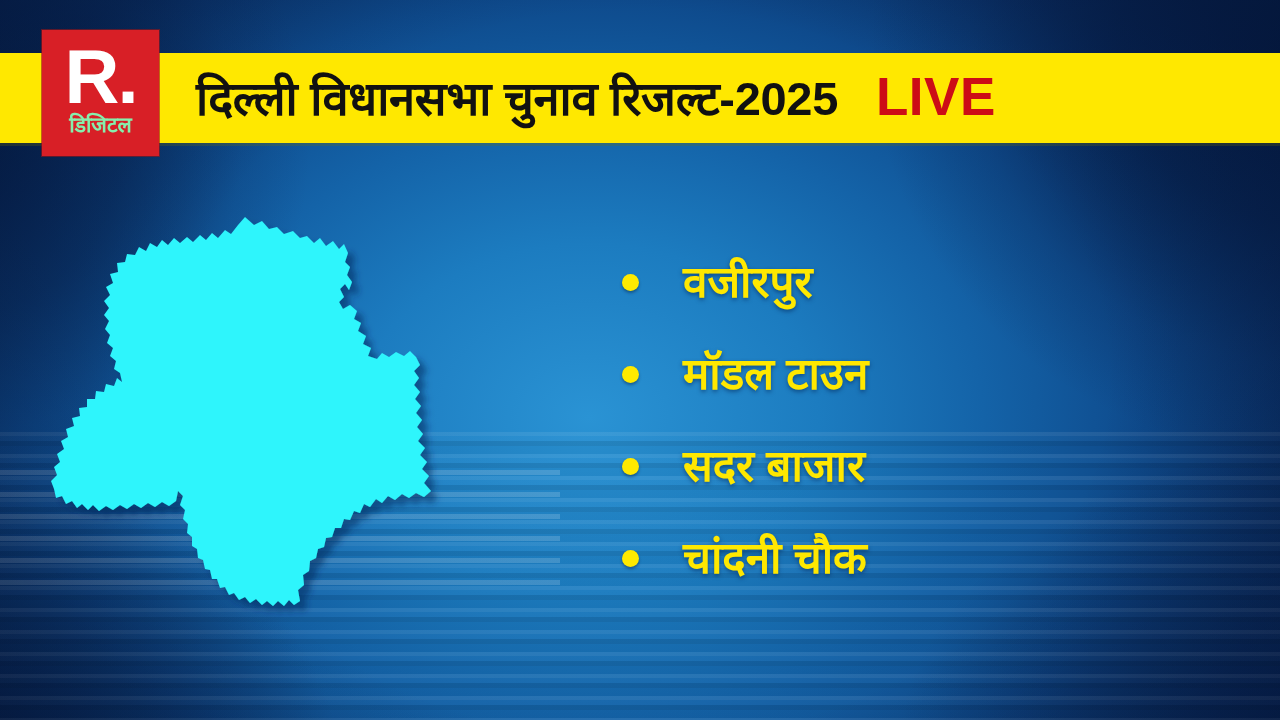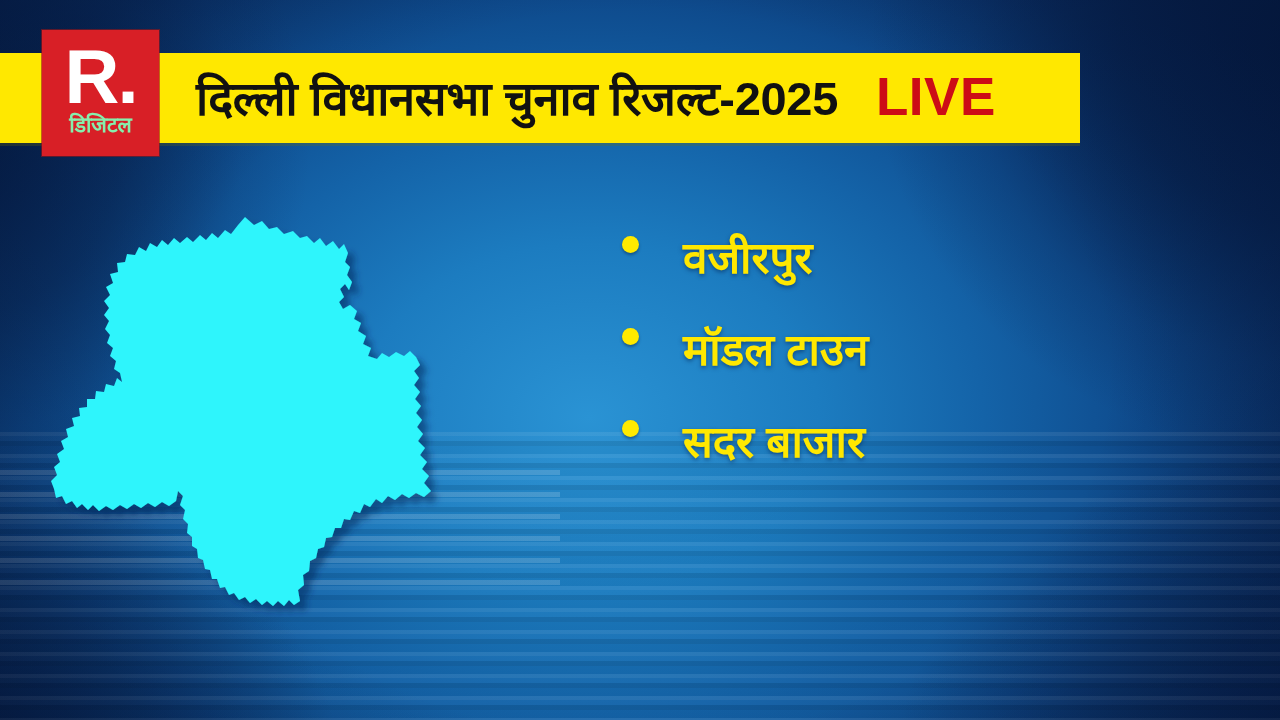--- a/index.html
+++ b/index.html
@@ -86,21 +86,21 @@
     inset: 0;
     background: radial-gradient(ellipse 900px 700px at 50% 52%, rgba(0,0,0,0) 52%, rgba(3,18,48,.55) 100%);
     pointer-events: none;
   }
 
   
   .header-band {
     position: absolute;
     left: 0;
     top: 53px;
-    width: 1080px;
+    width: 1280px;
     height: 90px;
     background: #FFE800;
     display: flex;
     align-items: center;
     z-index: 5;
   }
   .header-band::after {
     content: "";
     position: absolute;
     left: 0; right: 0; bottom: -3px;
@@ -183,21 +183,21 @@
   .list {
     position: absolute;
     left: 622px;
     top: 236px;
     z-index: 4;
     display: flex;
     flex-direction: column;
   }
   .list-item {
     display: flex;
-    align-items: flex-start;
+    align-items: center;
     height: 92px;
   }
   .bullet-dot {
     width: 17px;
     height: 17px;
     border-radius: 50%;
     background: #FFEA00;
     flex: 0 0 auto;
     margin-right: 44px;
     box-shadow: 0 2px 3px rgba(0,30,70,.45);
@@ -278,15 +278,19 @@
       <span class="list-label">वजीरपुर</span>
     </div>
     <div class="list-item">
       <span class="bullet-dot"></span>
       <span class="list-label">मॉडल टाउन</span>
     </div>
     <div class="list-item">
       <span class="bullet-dot"></span>
       <span class="list-label">सदर बाजार</span>
     </div>
+    <div class="list-item">
+      <span class="bullet-dot"></span>
+      <span class="list-label">चांदनी चौक</span>
+    </div>
   </div>
 
 </div>
 
 </body></html>

